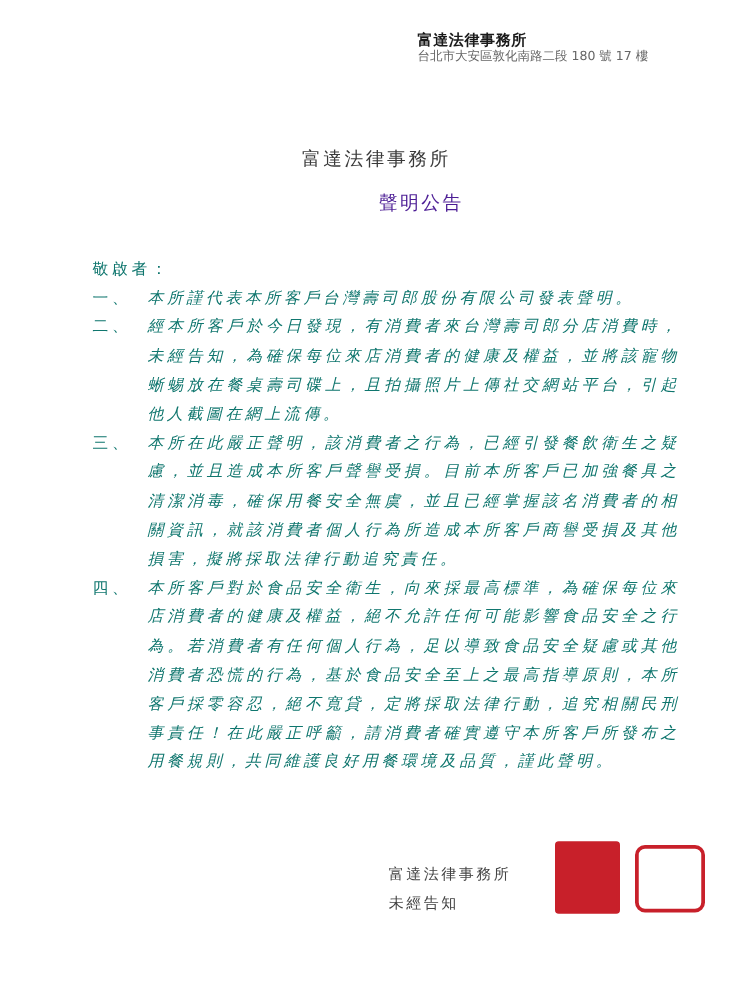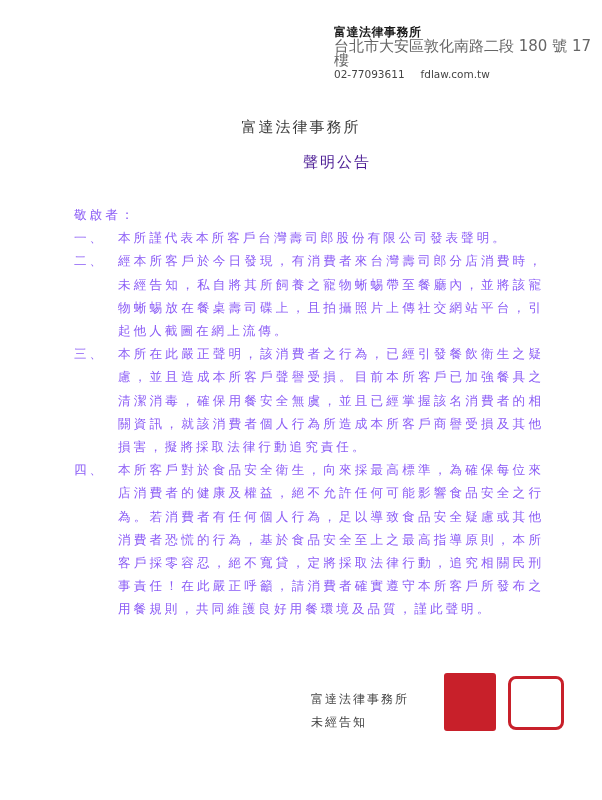--- a/index.html
+++ b/index.html
@@ -1,64 +1,61 @@
 <!DOCTYPE html>
 <html><head>
   <meta charset="utf-8">
   <style>
     html, body { margin: 0; padding: 0; background: #ffffff; }
     body { width: 602px; height: 800px; position: relative; overflow: hidden; color: #333; }
     .letterhead { position: absolute; left: 334px; top: 25px; font-family: "DejaVu Sans", sans-serif; line-height: 14px; }
     .lh-name { font-size: 12px; color: #1a1a1a; font-weight: bold; letter-spacing: 0.5px; }
-    .lh-addr { font-size: 15px; color: #666; }
+    .lh-addr { font-size: 10px; color: #666; }
     .lh-contact { font-size: 10.5px; color: #444; }
     .lh-contact span + span { margin-left: 16px; }
 
     .serif { font-family: "DejaVu Serif", "Liberation Serif", serif; }
     .doc-title { position: absolute; left: 0; width: 602px; top: 118px; text-align: center; font-size: 15px; letter-spacing: 2px; color: #3a3a3a; }
     .doc-subtitle { position: absolute; left: 0; width: 602px; top: 153px; text-align: center; font-size: 15px; letter-spacing: 2px; color: #4c1d95; margin-left: 36px; }
 
-    .body-text { position: absolute; left: 74px; top: 203px; width: 470px; font-size: 12.6px; line-height: 23.2px; letter-spacing: 3px; color: #8b5cf6; }
+    .body-text { position: absolute; left: 74px; top: 203px; width: 470px; font-size: 12.6px; line-height: 23.2px; letter-spacing: 3px; color: #0f766e; }
     .salutation { margin: 0; }
     .item { display: flex; margin: 0; }
     .item-num { width: 44px; flex: 0 0 44px; letter-spacing: 3px; }
-    .item-text { flex: 1; text-align: justify; }
+    .item-text { flex: 1; text-align: justify; font-style: italic; }
 
     .sign-block { position: absolute; left: 311px; top: 688px; font-size: 12px; line-height: 23px; letter-spacing: 2px; color: #444; }
     .seal { position: absolute; width: 52px; height: 58px; border: 3px solid #c8202a; border-radius: 3px; background: #c8202a; display: grid; grid-template-columns: 1fr 1fr; gap: 2px; padding: 2px; box-sizing: border-box; }
     .seal-firm { left: 444px; top: 673px; }
     .seal-lawyer { left: 508px; top: 676px; width: 56px; height: 54px; background: #fff; border: 3px solid #c8202a; border-radius: 8px; }
     .seal-char { color: #fff; font-family: "DejaVu Serif", serif; font-size: 14px; line-height: 17px; text-align: center; writing-mode: vertical-rl; overflow: hidden; }
     .seal-lawyer .seal-char { color: #c8202a; font-size: 15px; }
 
     .date { position: absolute; left: 318px; top: 808px; font-size: 13px; letter-spacing: 1px; color: #333; }
   </style>
 </head>
 <body>
 
 <div class="letterhead">
   <div class="lh-name">富達法律事務所</div>
   <div class="lh-addr">台北市大安區敦化南路二段 180 號 17 樓</div>
-  <div class="lh-contact">
-    <span>02-77093611</span><span>fdlaw.com.tw</span>
-  </div>
 </div>
 
 <div class="doc-title serif">富達法律事務所</div>
 <div class="doc-subtitle serif">聲明公告</div>
 
 <div class="body-text serif">
   <p class="salutation">敬啟者：</p>
   <div class="item">
     <span class="item-num">一、</span>
     <span class="item-text">本所謹代表本所客戶台灣壽司郎股份有限公司發表聲明。</span>
   </div>
   <div class="item">
     <span class="item-num">二、</span>
-    <span class="item-text">經本所客戶於今日發現，有消費者來台灣壽司郎分店消費時，未經告知，私自將其所飼養之寵物蜥蜴帶至餐廳內，並將該寵物蜥蜴放在餐桌壽司碟上，且拍攝照片上傳社交網站平台，引起他人截圖在網上流傳。</span>
+    <span class="item-text">經本所客戶於今日發現，有消費者來台灣壽司郎分店消費時，未經告知，為確保每位來店消費者的健康及權益，並將該寵物蜥蜴放在餐桌壽司碟上，且拍攝照片上傳社交網站平台，引起他人截圖在網上流傳。</span>
   </div>
   <div class="item">
     <span class="item-num">三、</span>
     <span class="item-text">本所在此嚴正聲明，該消費者之行為，已經引發餐飲衛生之疑慮，並且造成本所客戶聲譽受損。目前本所客戶已加強餐具之清潔消毒，確保用餐安全無虞，並且已經掌握該名消費者的相關資訊，就該消費者個人行為所造成本所客戶商譽受損及其他損害，擬將採取法律行動追究責任。</span>
   </div>
   <div class="item">
     <span class="item-num">四、</span>
     <span class="item-text">本所客戶對於食品安全衛生，向來採最高標準，為確保每位來店消費者的健康及權益，絕不允許任何可能影響食品安全之行為。若消費者有任何個人行為，足以導致食品安全疑慮或其他消費者恐慌的行為，基於食品安全至上之最高指導原則，本所客戶採零容忍，絕不寬貸，定將採取法律行動，追究相關民刑事責任！在此嚴正呼籲，請消費者確實遵守本所客戶所發布之用餐規則，共同維護良好用餐環境及品質，謹此聲明。</span>
   </div>
 </div>

